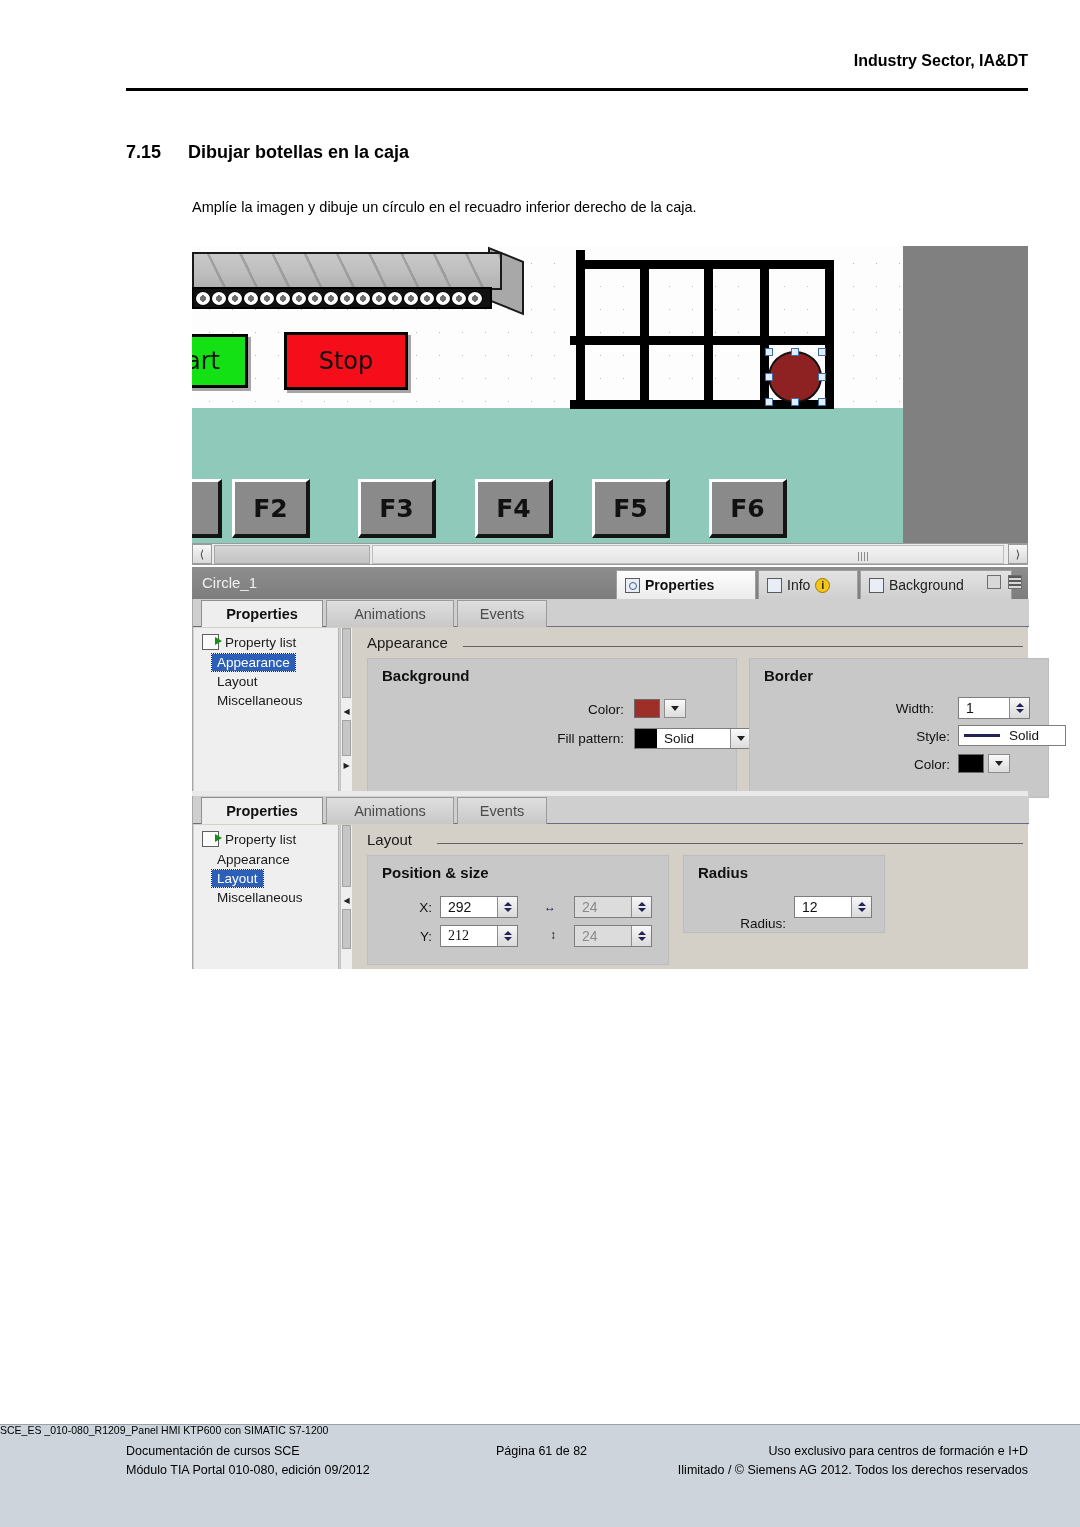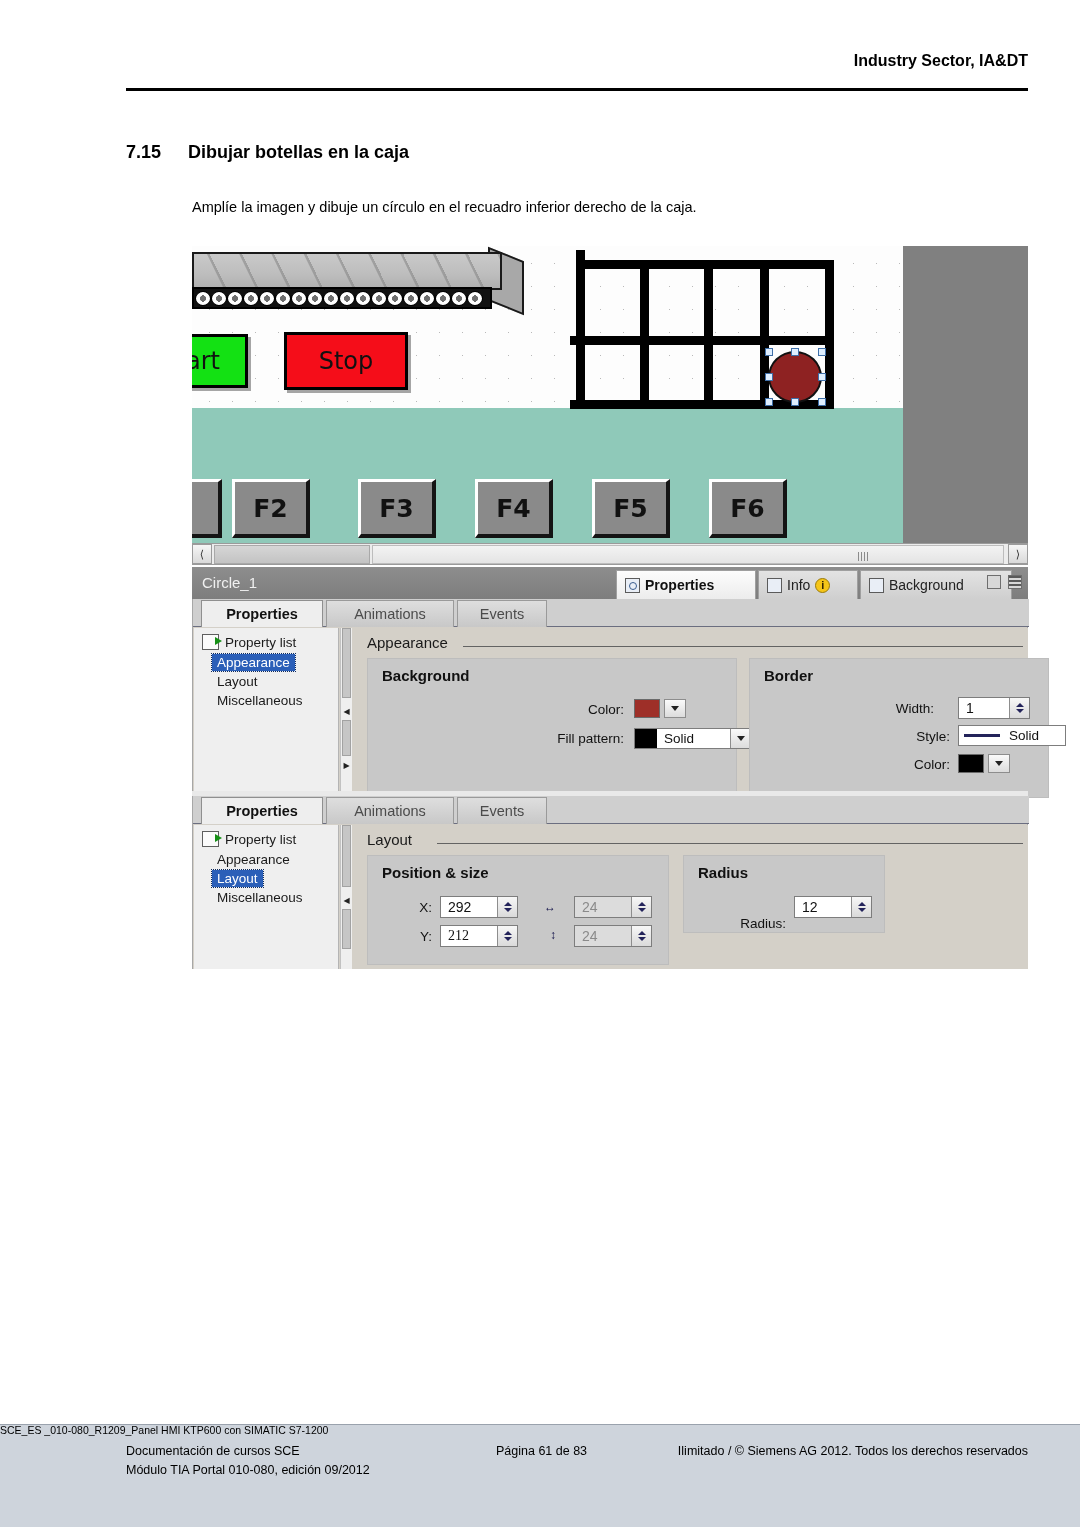--- a/index.html
+++ b/index.html
@@ -707,18 +707,19 @@
     </div>
   </div>
 </div>
 
 <div id="footer">
   <div id="footer-rule"></div>
   <div class="f-col" id="f-left">
     <div>Documentación de cursos SCE</div>
     <div>Módulo TIA Portal 010-080, edición 09/2012</div>
   </div>
-  <div class="f-col" id="f-mid">Página 61 de 83</div>
+  <div class="f-col" id="f-mid">Página 61 de 82</div>
   <div class="f-col" id="f-right">
+    <div>Uso exclusivo para centros de formación e I+D</div>
     <div>Ilimitado / © Siemens AG 2012. Todos los derechos reservados</div>
   </div>
   <div id="f-code">SCE_ES _010-080_R1209_Panel HMI KTP600 con SIMATIC S7-1200</div>
 </div>
 
 </body></html>

